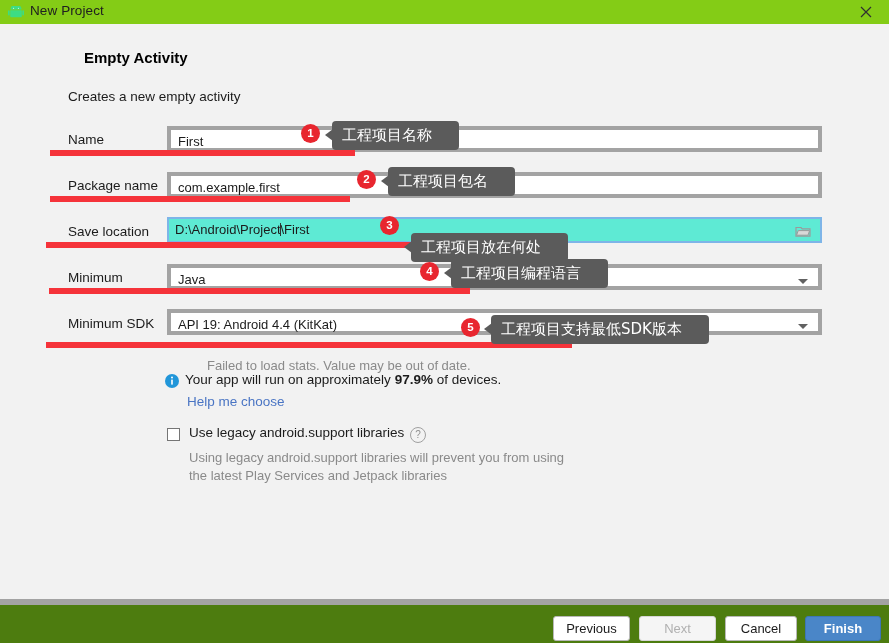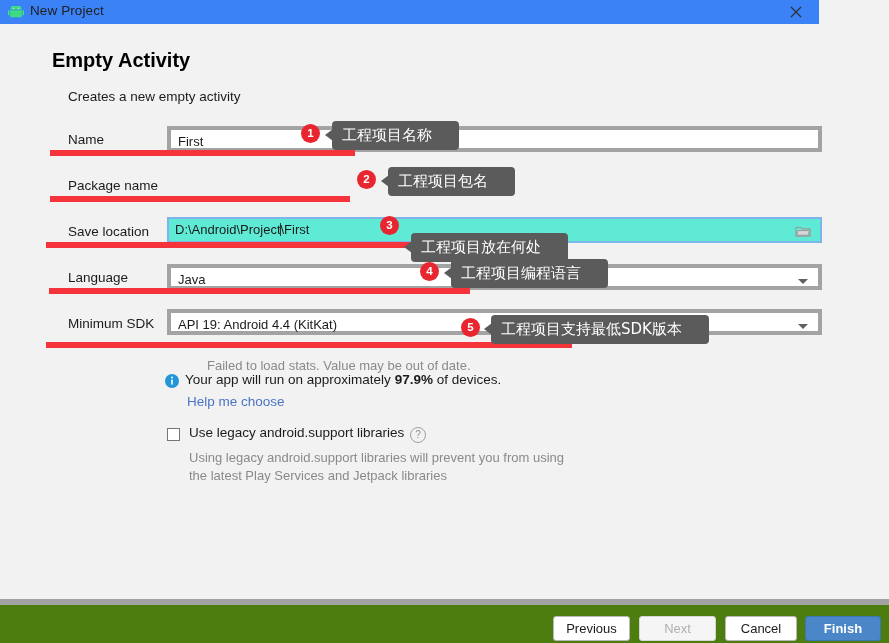--- a/index.html
+++ b/index.html
@@ -13,23 +13,23 @@
     font-family: "Liberation Sans", sans-serif;
     color: #1a1a1a;
     overflow: hidden;
     position: relative;
   }
 
   
   #titlebar {
     position: absolute;
     left: 0; top: 0;
-    width: 819px;
+    width: 889px;
     height: 24px;
-    background: #3b82f6;
+    background: #84cc16;
     border-bottom: 1px solid #e3e3e3;
   }
   #android-icon {
     position: absolute;
     left: 8px; top: 5px;
     width: 16px; height: 13px;
   }
   #title-text {
     position: absolute;
     left: 30px; top: 3px;
@@ -49,22 +49,22 @@
   #content {
     position: absolute;
     left: 0; top: 24px;
     width: 889px;
     height: 575px;
     background: #f2f2f2;
   }
 
   #heading {
     position: absolute;
-    left: 52px; top: 25px;
-    font-size: 20px;
+    left: 84px; top: 25px;
+    font-size: 15px;
     font-weight: bold;
     color: #000;
   }
   #subheading {
     position: absolute;
     left: 68px; top: 65px;
     font-size: 13.5px;
     color: #1b1b1b;
   }
 
@@ -292,39 +292,42 @@
 
   <div class="row-label" style="left:68px; top:108px;">Name</div>
   <div class="field" style="top:102px;">
     <span class="val">First</span>
   </div>
   <div class="redline" style="left:50px; top:126px; width:305px;"></div>
   <div class="badge" style="left:301px; top:100px;">1</div>
   <div class="callout" style="left:332px; top:97px;">工程项目名称</div>
 
   <div class="row-label" style="left:68px; top:154px;">Package name</div>
+  <div class="field" style="top:148px;">
+    <span class="val">com.example.first</span>
+  </div>
   <div class="redline" style="left:50px; top:172px; width:300px;"></div>
   <div class="badge" style="left:357px; top:146px;">2</div>
   <div class="callout" style="left:388px; top:143px;">工程项目包名</div>
 
   <div class="row-label" style="left:68px; top:200px;">Save location</div>
   <div class="field focused" style="top:193px;">
     <span class="val">D:\Android\Project<span class="caret"></span>\First</span>
     <span class="folder-icon">
       <svg width="16" height="14" viewBox="0 0 16 14">
         <path d="M1 3.5h5l1.2 1.4H15v7.3H1z" fill="none" stroke="#9a9a9a" stroke-width="1.2"></path>
         <path d="M3.2 6.6h11.4l-1.6 4.6H1.6z" fill="#d8d8d8" stroke="#9a9a9a" stroke-width="1"></path>
       </svg>
     </span>
   </div>
   <div class="redline" style="left:46px; top:218px; width:391px;"></div>
   <div class="badge" style="left:380px; top:192px;">3</div>
   <div class="callout" style="left:411px; top:184px;margin-top:25px;">工程项目放在何处</div>
 
-  <div class="row-label" style="left:68px; top:246px;">Language</div>
+  <div class="row-label" style="left:68px; top:246px;">Minimum</div>
   <div class="field" style="top:240px;">
     <span class="val">Java</span>
     <span class="dropdown-arrow"></span>
   </div>
   <div class="redline" style="left:49px; top:264px; width:421px;"></div>
   <div class="badge" style="left:420px; top:238px;">4</div>
   <div class="callout" style="left:451px; top:235px;">工程项目编程语言</div>
 
   <div class="row-label" style="left:68px; top:292px;">Minimum SDK</div>
   <div class="field" style="top:285px;">

